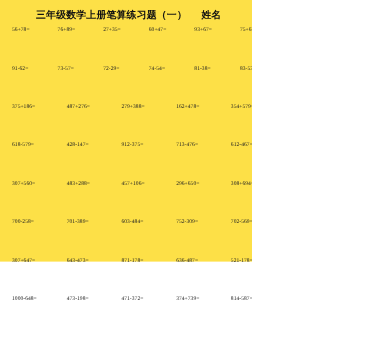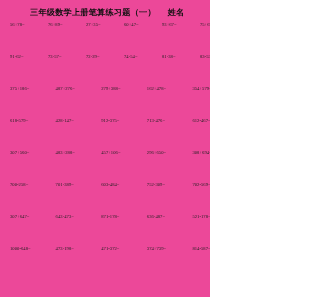--- a/index.html
+++ b/index.html
@@ -13,24 +13,24 @@
     height: 297px;
     overflow: hidden;
     font-family: "Liberation Sans", "DejaVu Sans", sans-serif;
     color: #1a1a1a;
     -webkit-font-smoothing: antialiased;
   }
 
   .page {
     position: relative;
     width: 210px;
-    height: 297px;
+    height: 218px;
     box-sizing: border-box;
     padding: 0;
-    background: #ec4899;
+    background: #fde047;
   }
 
   
   .header {
     display: flex;
     align-items: baseline;
     justify-content: flex-start;
     padding: 8px 6px 0 6px;
     margin-left: 24px;
   }

